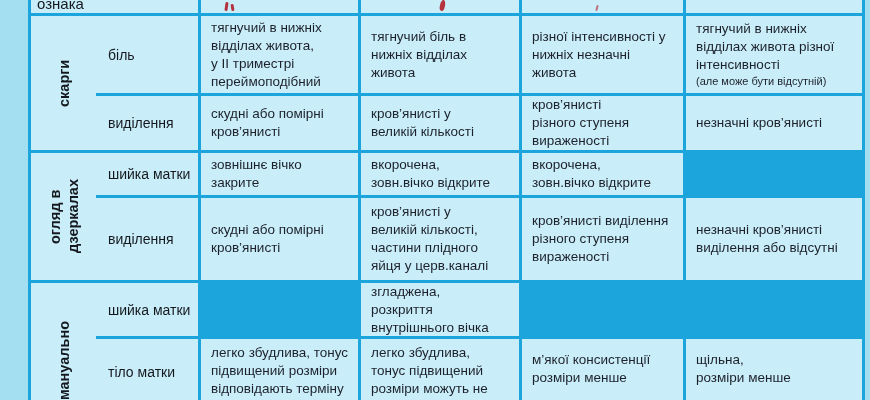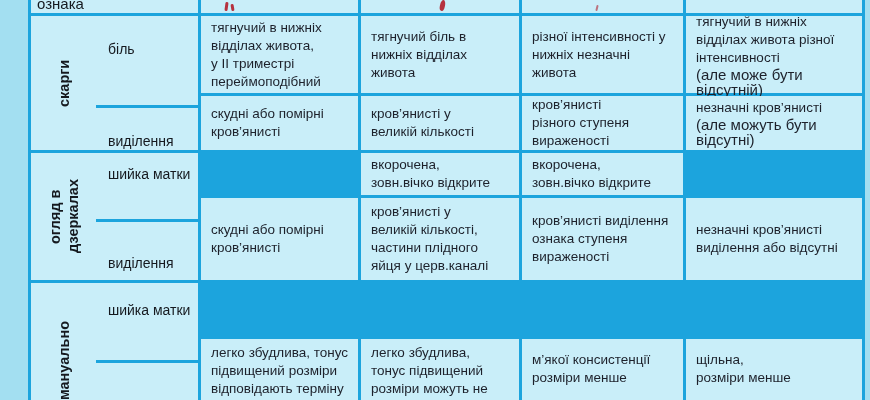--- a/index.html
+++ b/index.html
@@ -32,31 +32,31 @@
   .frag.b1{left:50%;width:5px;height:11px;border-radius:50% 50% 45% 45%;transform:rotate(12deg);}
   .frag.c1{left:46%;width:2px;height:6px;opacity:.65;transform:rotate(14deg);}
   
   .sec{display:flex;align-items:stretch;}
   .sec-label{
     width:65px;flex:0 0 65px;display:flex;align-items:center;justify-content:center;
     font-size:14.5px;font-weight:600;color:#15191f;
     writing-mode:vertical-rl;transform:rotate(180deg);
     text-align:center;white-space:pre-line;line-height:18px;
   }
-  .row-labels{flex:1;display:flex;flex-direction:column;gap:24px;}
+  .row-labels{flex:1;display:flex;flex-direction:column;}
   .row-label{
     display:flex;align-items:center;padding-left:12px;
     font-size:14px;color:#15191f;line-height:18px;
   }
   .sec-divider{height:3px;background:#1ca4dd;flex:0 0 3px;}
   
   .content{display:flex;align-items:center;padding:2px 5px 2px 10px;}
   .content.top{align-items:flex-start;padding-top:5px;}
   .cell-text{white-space:pre-line;font-size:13.5px;line-height:18px;}
-  .cell-note{white-space:pre-line;font-size:15px;line-height:15px;}
+  .cell-note{white-space:pre-line;font-size:11px;line-height:15px;}
 </style>
 </head>
 <body>
 
 <div class="screen">
   <div class="tbl">
 
     <div class="cell hdr-label" style="grid-area:1/1">
       <span>ознака</span>
     </div>
@@ -127,34 +127,39 @@
     <div class="cell content" style="grid-area:3/4">
       <div>
           <div class="cell-text">кров’янисті
 різного ступеня
 вираженості</div>
         </div>
     </div>
     <div class="cell content" style="grid-area:3/5">
       <div>
         <div class="cell-text">незначні кров’янисті</div>
-        <div class="cell-note">(але можуть бути відсутні)</div>
       </div>
     </div>
 
     <div class="cell sec" style="grid-row:4/6;grid-column:1">
       <div class="sec-label">огляд в
 дзеркалах</div>
       <div class="row-labels">
         <div class="row-label" style="height:42px">шийка матки</div>
         <div class="sec-divider"></div>
         <div class="row-label" style="flex:1">виділення</div>
       </div>
     </div>
 
+    <div class="cell content" style="grid-area:4/2">
+      <div>
+          <div class="cell-text">зовнішнє вічко
+закрите</div>
+        </div>
+    </div>
     <div class="cell content" style="grid-area:4/3">
       <div>
           <div class="cell-text">вкорочена,
 зовн.вічко відкрите</div>
         </div>
     </div>
     <div class="cell content" style="grid-area:4/4">
       <div>
           <div class="cell-text">вкорочена,
 зовн.вічко відкрите</div>
@@ -171,40 +176,47 @@
       <div>
           <div class="cell-text">кров’янисті у
 великій кількості,
 частини плідного
 яйця у церв.каналі</div>
         </div>
     </div>
     <div class="cell content" style="grid-area:5/4">
       <div>
           <div class="cell-text">кров’янисті виділення
-ознака ступеня
+різного ступеня
 вираженості</div>
         </div>
     </div>
     <div class="cell content" style="grid-area:5/5">
       <div>
           <div class="cell-text">незначні кров’янисті
 виділення або відсутні</div>
         </div>
     </div>
 
     <div class="cell sec" style="grid-row:6/8;grid-column:1">
       <div class="sec-label">бімануально</div>
       <div class="row-labels">
         <div class="row-label" style="height:53px">шийка матки</div>
         <div class="sec-divider"></div>
         <div class="row-label" style="flex:1;align-items:flex-start;padding-top:24px">тіло матки</div>
       </div>
     </div>
 
+    <div class="cell content" style="grid-area:6/3">
+      <div>
+          <div class="cell-text">згладжена,
+розкриття
+внутрішнього вічка</div>
+        </div>
+    </div>
 
     <div class="cell content top" style="grid-area:7/2">
       <div>
           <div class="cell-text">легко збудлива, тонус
 підвищений розміри
 відповідають терміну</div>
         </div>
     </div>
     <div class="cell content top" style="grid-area:7/3">
       <div>

